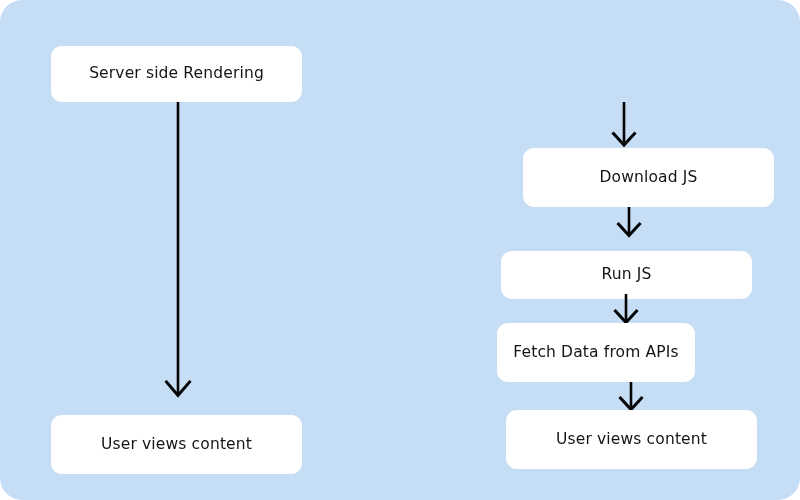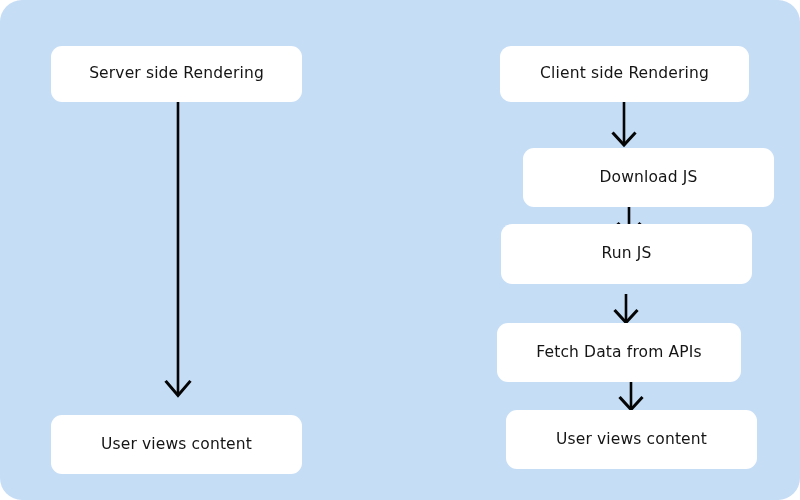--- a/index.html
+++ b/index.html
@@ -76,54 +76,51 @@
     <svg width="36" height="313" viewBox="0 0 36 313">
       <path class="arrow-line" d="M18 0 L18 292"></path>
       <path class="arrow-head" d="M6.5 280 L18 293.5 L29.5 280"></path>
     </svg>
   </div>
 
   <div class="node" style="left:51px; top:415px; width:251px; height:59px;">
     <span class="node-label">User views content</span>
   </div>
 
-  <div class="node" style="left:500px; top:46px; width:249px; height:56px;">
-    <span class="node-label">Client side Rendering</span>
-  </div>
 
   <div class="arrow" style="left:606px; top:102px; width:36px; height:48px;">
     <svg width="36" height="48" viewBox="0 0 36 48">
       <path class="arrow-line" d="M18 0 L18 42"></path>
       <path class="arrow-head" d="M7.5 31.5 L18 43 L28.5 31.5"></path>
     </svg>
   </div>
 
   <div class="node" style="left:503px; top:148px; width:251px; height:59px;margin-left:20px;">
     <span class="node-label">Download JS</span>
   </div>
 
   <div class="arrow" style="left:611px; top:207px; width:36px; height:33px;">
     <svg width="36" height="33" viewBox="0 0 36 33">
       <path class="arrow-line" d="M18 0 L18 27"></path>
       <path class="arrow-head" d="M7.5 17 L18 28.5 L28.5 17"></path>
     </svg>
   </div>
 
-  <div class="node" style="left:501px; top:224px; width:251px; height:60px;">
+  <div class="node" style="left:501px; top:251px; width:251px; height:48px;">
     <span class="node-label">Run JS</span>
   </div>
 
   <div class="arrow" style="left:608px; top:294px; width:36px; height:33px;">
     <svg width="36" height="33" viewBox="0 0 36 33">
       <path class="arrow-line" d="M18 0 L18 27"></path>
       <path class="arrow-head" d="M7.5 17 L18 28.5 L28.5 17"></path>
     </svg>
   </div>
 
-  <div class="node" style="left:497px; top:323px; width:244px; height:59px;">
+  <div class="node" style="left:497px; top:323px; width:198px; height:59px;">
     <span class="node-label">Fetch Data from APIs</span>
   </div>
 
   <div class="arrow" style="left:613px; top:382px; width:36px; height:32px;">
     <svg width="36" height="32" viewBox="0 0 36 32">
       <path class="arrow-line" d="M18 0 L18 26"></path>
       <path class="arrow-head" d="M7.5 16 L18 27.5 L28.5 16"></path>
     </svg>
   </div>
 

